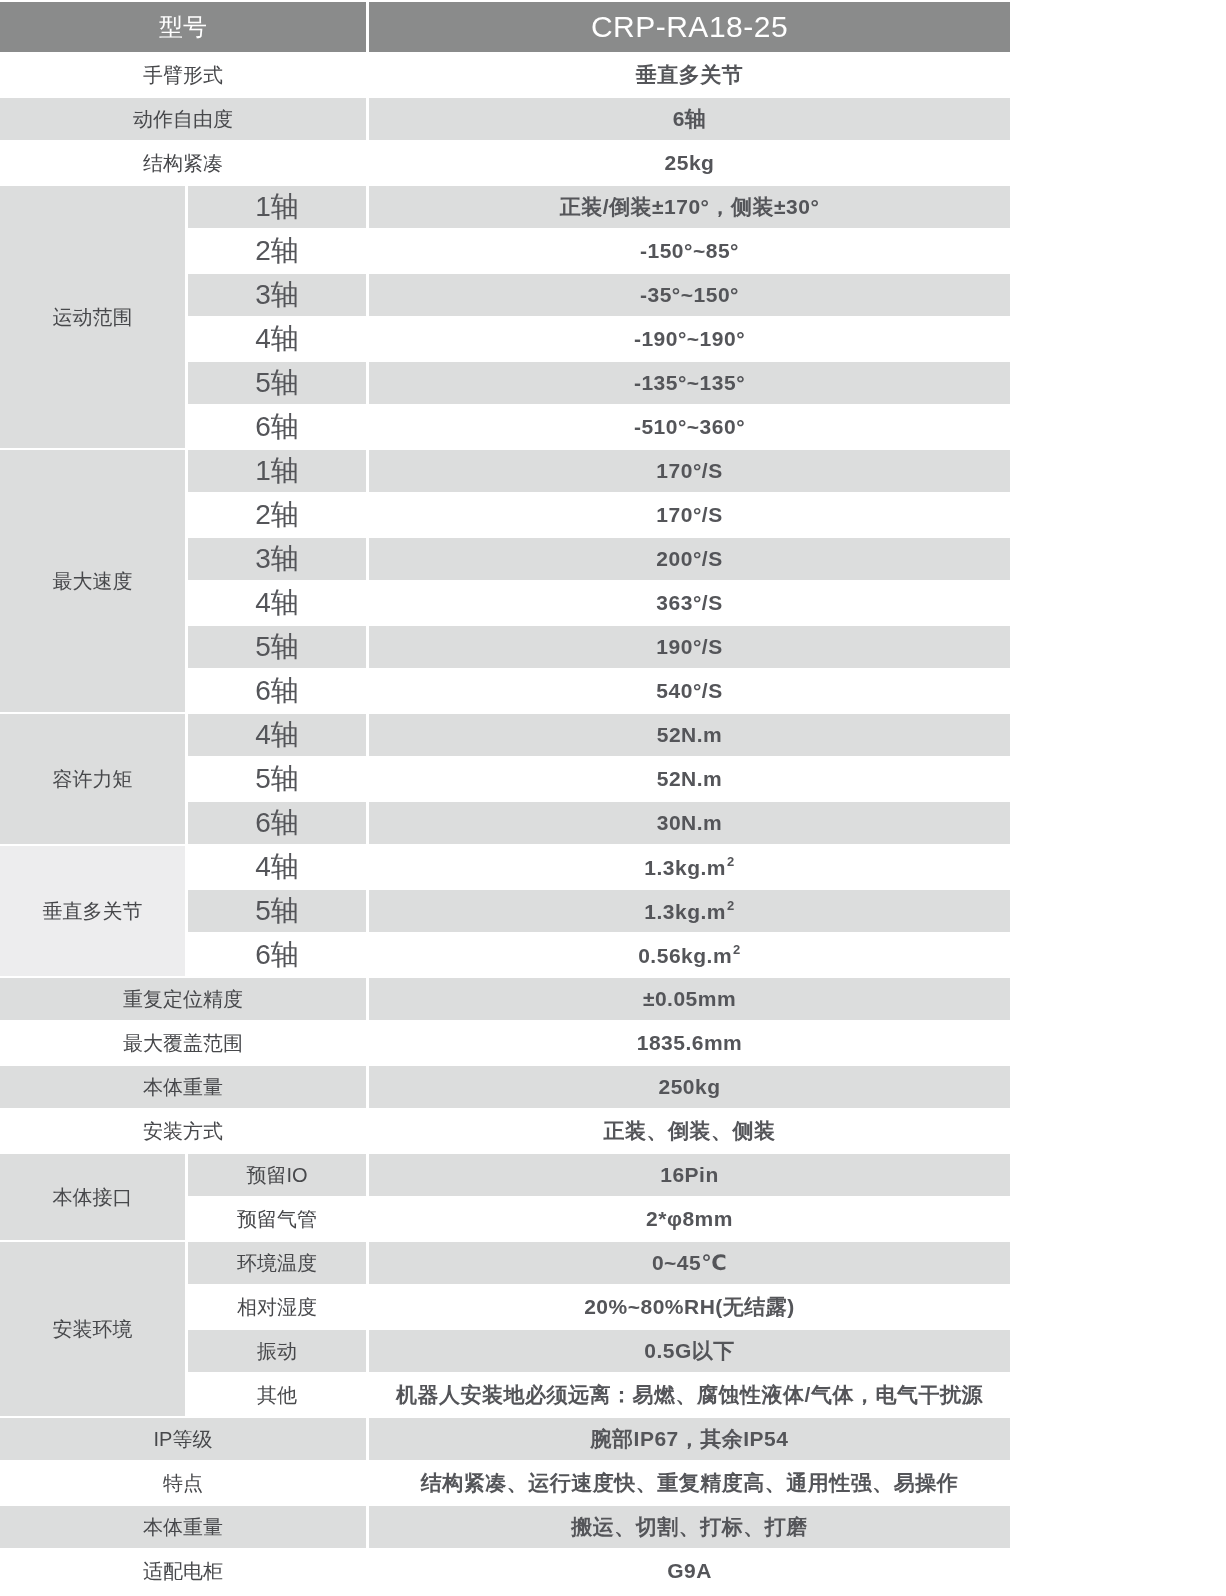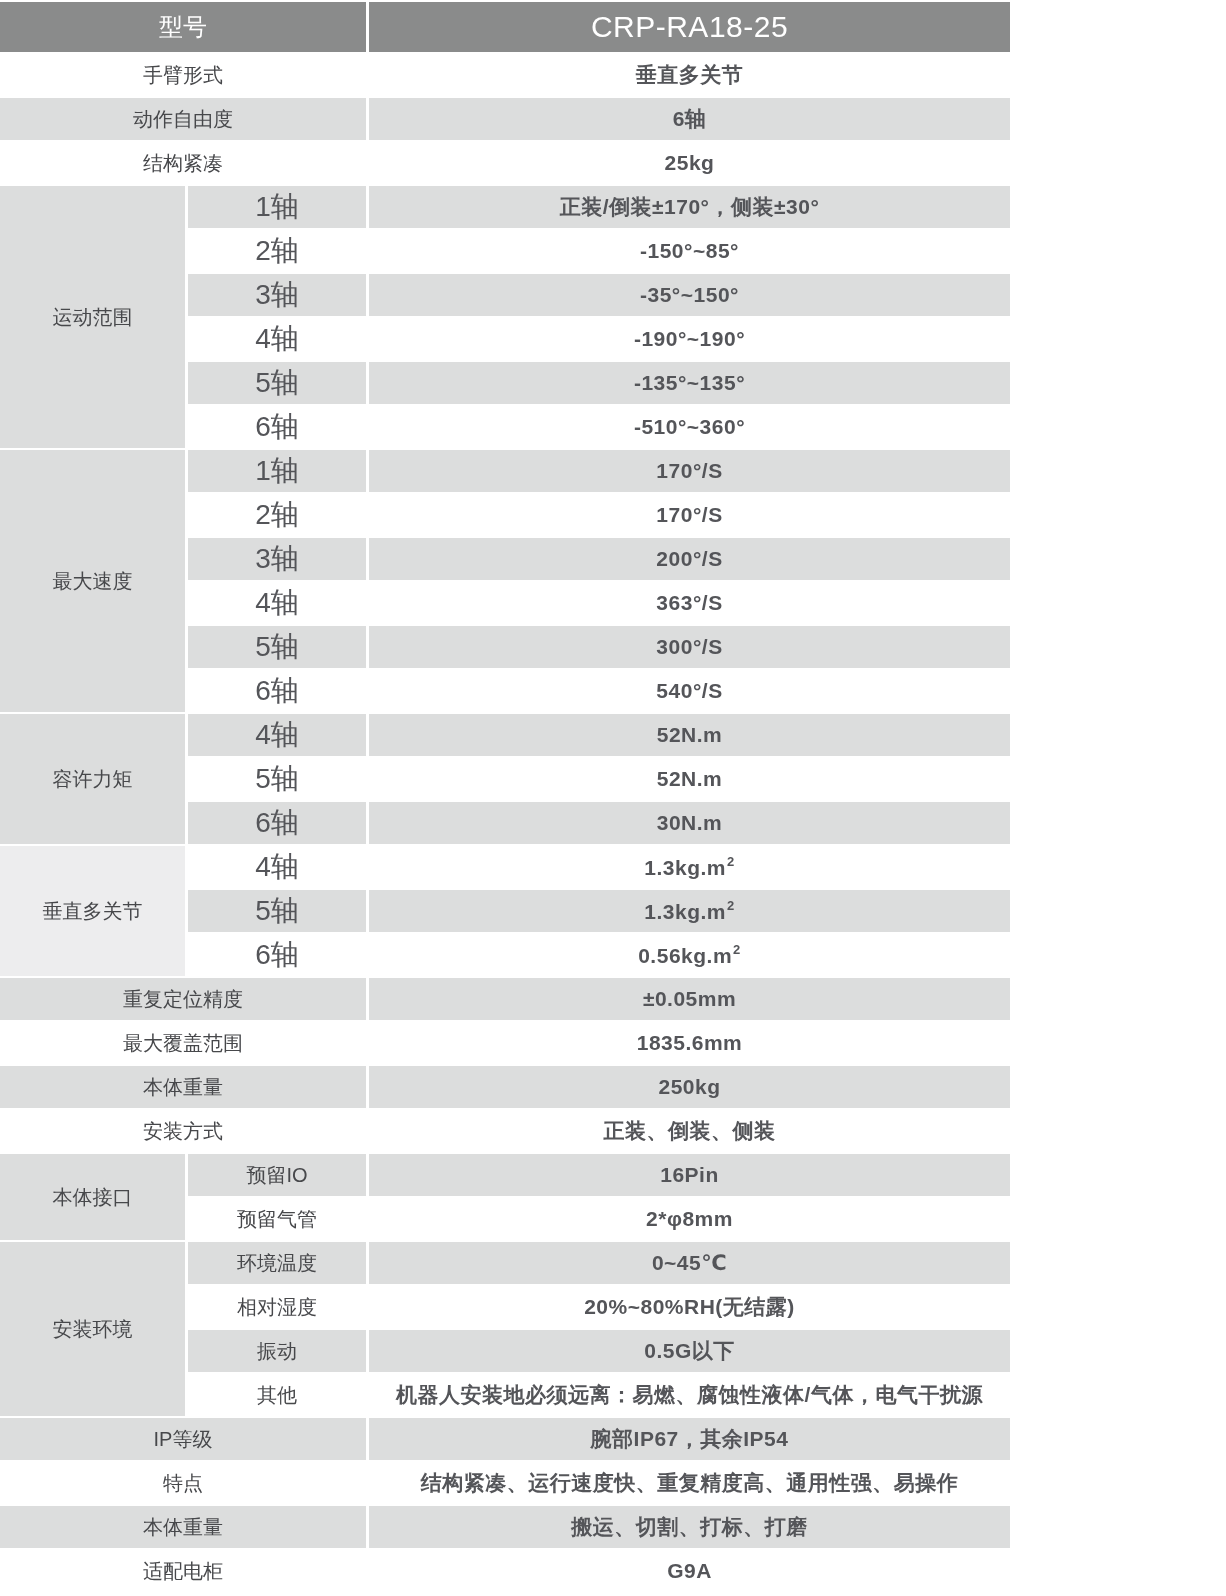--- a/index.html
+++ b/index.html
@@ -136,21 +136,21 @@
       <tr class="g">
         <td class="axis">3轴</td>
         <td class="val">200°/S</td>
       </tr>
       <tr>
         <td class="axis">4轴</td>
         <td class="val">363°/S</td>
       </tr>
       <tr class="g">
         <td class="axis">5轴</td>
-        <td class="val">300°/S</td>
+        <td class="val">190°/S</td>
       </tr>
       <tr>
         <td class="axis">6轴</td>
         <td class="val">540°/S</td>
       </tr>
 
       <tr class="g">
         <td rowspan="3" class="grp gd">容许力矩</td>
         <td class="axis">4轴</td>
         <td class="val">52N.m</td>

